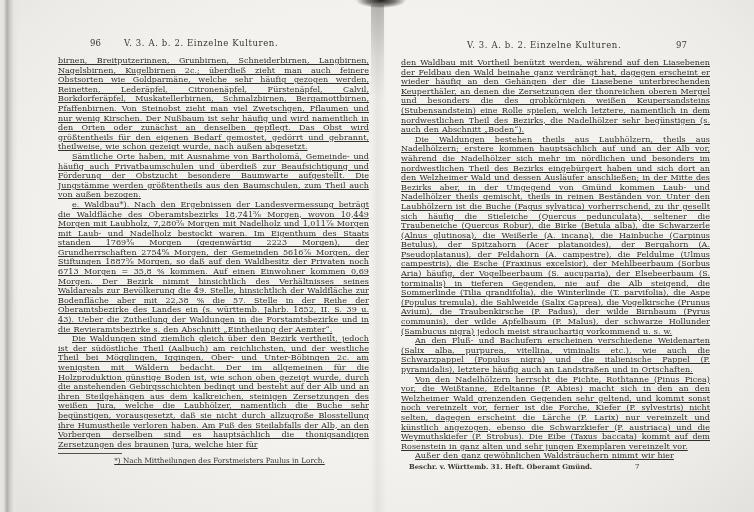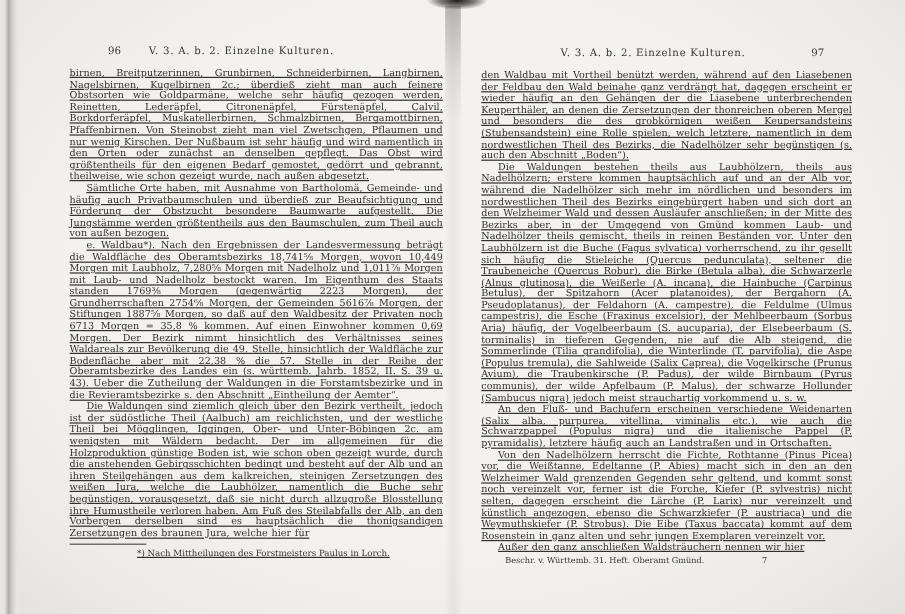--- a/index.html
+++ b/index.html
@@ -41,21 +41,21 @@
   .pagehead .title{flex:1;}
   .para{
     margin:0;text-align:justify;
     font-size:8px;line-height:9.6px;
     letter-spacing:0.05px;word-spacing:0.4px;text-decoration:underline;
   }
   .indent{text-indent:14px;}
   .footnote-rule{width:64px;height:0;border-top:1px solid #55514a;margin:4px 0 2px 0;}
   .footnote{margin:0;font-size:7.2px;line-height:9px;text-indent:12px;text-align:center;text-decoration:underline;}
   .pagefoot{position:relative;font-size:6.8px;line-height:8px;margin-top:2px;color:#3b372f;}
-  .pagefoot .imprint{margin-left:20px;}
+  .pagefoot .imprint{margin-left:8px;font-weight:bold;}
   .pagefoot .sig{position:absolute;left:234px;top:0;}
 </style>
 </head>
 <body>
 
 <div class="scan">
   <div class="edge-shadow"></div>
   <div class="gutter-shadow"></div>
   <div class="binding-streak"></div>
   <div class="binding-smudge"></div>
@@ -77,19 +77,19 @@
   <div class="page page-right">
     <div class="pagehead">
       <span class="num"></span>
       <span class="title">V. 3. A. b. 2. Einzelne Kulturen.</span>
       <span class="num right">97</span>
     </div>
     <p class="para">den Waldbau mit Vortheil benützt werden, während auf den Liasebenen der Feldbau den Wald beinahe ganz verdrängt hat, dagegen erscheint er wieder häufig an den Gehängen der die Liasebene unterbrechenden Keuperthäler, an denen die Zersetzungen der thonreichen oberen Mergel und besonders die des grobkörnigen weißen Keupersandsteins (Stubensandstein) eine Rolle spielen, welch letztere, namentlich in dem nordwestlichen Theil des Bezirks, die Nadelhölzer sehr begünstigen (s. auch den Abschnitt „Boden“).</p>
     <p class="para indent">Die Waldungen bestehen theils aus Laubhölzern, theils aus Nadelhölzern; erstere kommen hauptsächlich auf und an der Alb vor, während die Nadelhölzer sich mehr im nördlichen und besonders im nordwestlichen Theil des Bezirks eingebürgert haben und sich dort an den Welzheimer Wald und dessen Ausläufer anschließen; in der Mitte des Bezirks aber, in der Umgegend von Gmünd kommen Laub- und Nadelhölzer theils gemischt, theils in reinen Beständen vor. Unter den Laubhölzern ist die Buche (Fagus sylvatica) vorherrschend, zu ihr gesellt sich häufig die Stieleiche (Quercus pedunculata), seltener die Traubeneiche (Quercus Robur), die Birke (Betula alba), die Schwarzerle (Alnus glutinosa), die Weißerle (A. incana), die Hainbuche (Carpinus Betulus), der Spitzahorn (Acer platanoides), der Bergahorn (A. Pseudoplatanus), der Feldahorn (A. campestre), die Feldulme (Ulmus campestris), die Esche (Fraxinus excelsior), der Mehlbeerbaum (Sorbus Aria) häufig, der Vogelbeerbaum (S. aucuparia), der Elsebeerbaum (S. torminalis) in tieferen Gegenden, nie auf die Alb steigend, die Sommerlinde (Tilia grandifolia), die Winterlinde (T. parvifolia), die Aspe (Populus tremula), die Sahlweide (Salix Caprea), die Vogelkirsche (Prunus Avium), die Traubenkirsche (P. Padus), der wilde Birnbaum (Pyrus communis), der wilde Apfelbaum (P. Malus), der schwarze Hollunder (Sambucus nigra) jedoch meist strauchartig vorkommend u. s. w.</p>
     <p class="para indent">An den Fluß- und Bachufern erscheinen verschiedene Weidenarten (Salix alba, purpurea, vitellina, viminalis etc.), wie auch die Schwarzpappel (Populus nigra) und die italienische Pappel (P. pyramidalis), letztere häufig auch an Landstraßen und in Ortschaften.</p>
     <p class="para indent">Von den Nadelhölzern herrscht die Fichte, Rothtanne (Pinus Picea) vor, die Weißtanne, Edeltanne (P. Abies) macht sich in den an den Welzheimer Wald grenzenden Gegenden sehr geltend, und kommt sonst noch vereinzelt vor, ferner ist die Forche, Kiefer (P. sylvestris) nicht selten, dagegen erscheint die Lärche (P. Larix) nur vereinzelt und künstlich angezogen, ebenso die Schwarzkiefer (P. austriaca) und die Weymuthskiefer (P. Strobus). Die Eibe (Taxus baccata) kommt auf dem Rosenstein in ganz alten und sehr jungen Exemplaren vereinzelt vor.</p>
-    <p class="para indent">Außer den ganz anschließen Waldsträuchern nennen wir hier</p>
+    <p class="para indent">Außer den ganz gewöhnlichen Waldsträuchern nimmt wir hier</p>
     <div class="pagefoot">
       <span class="imprint">Beschr. v. Württemb. 31. Heft. Oberamt Gmünd.</span>
       <span class="sig">7</span>
     </div>
   </div>
 </div>
 
 </body></html>

